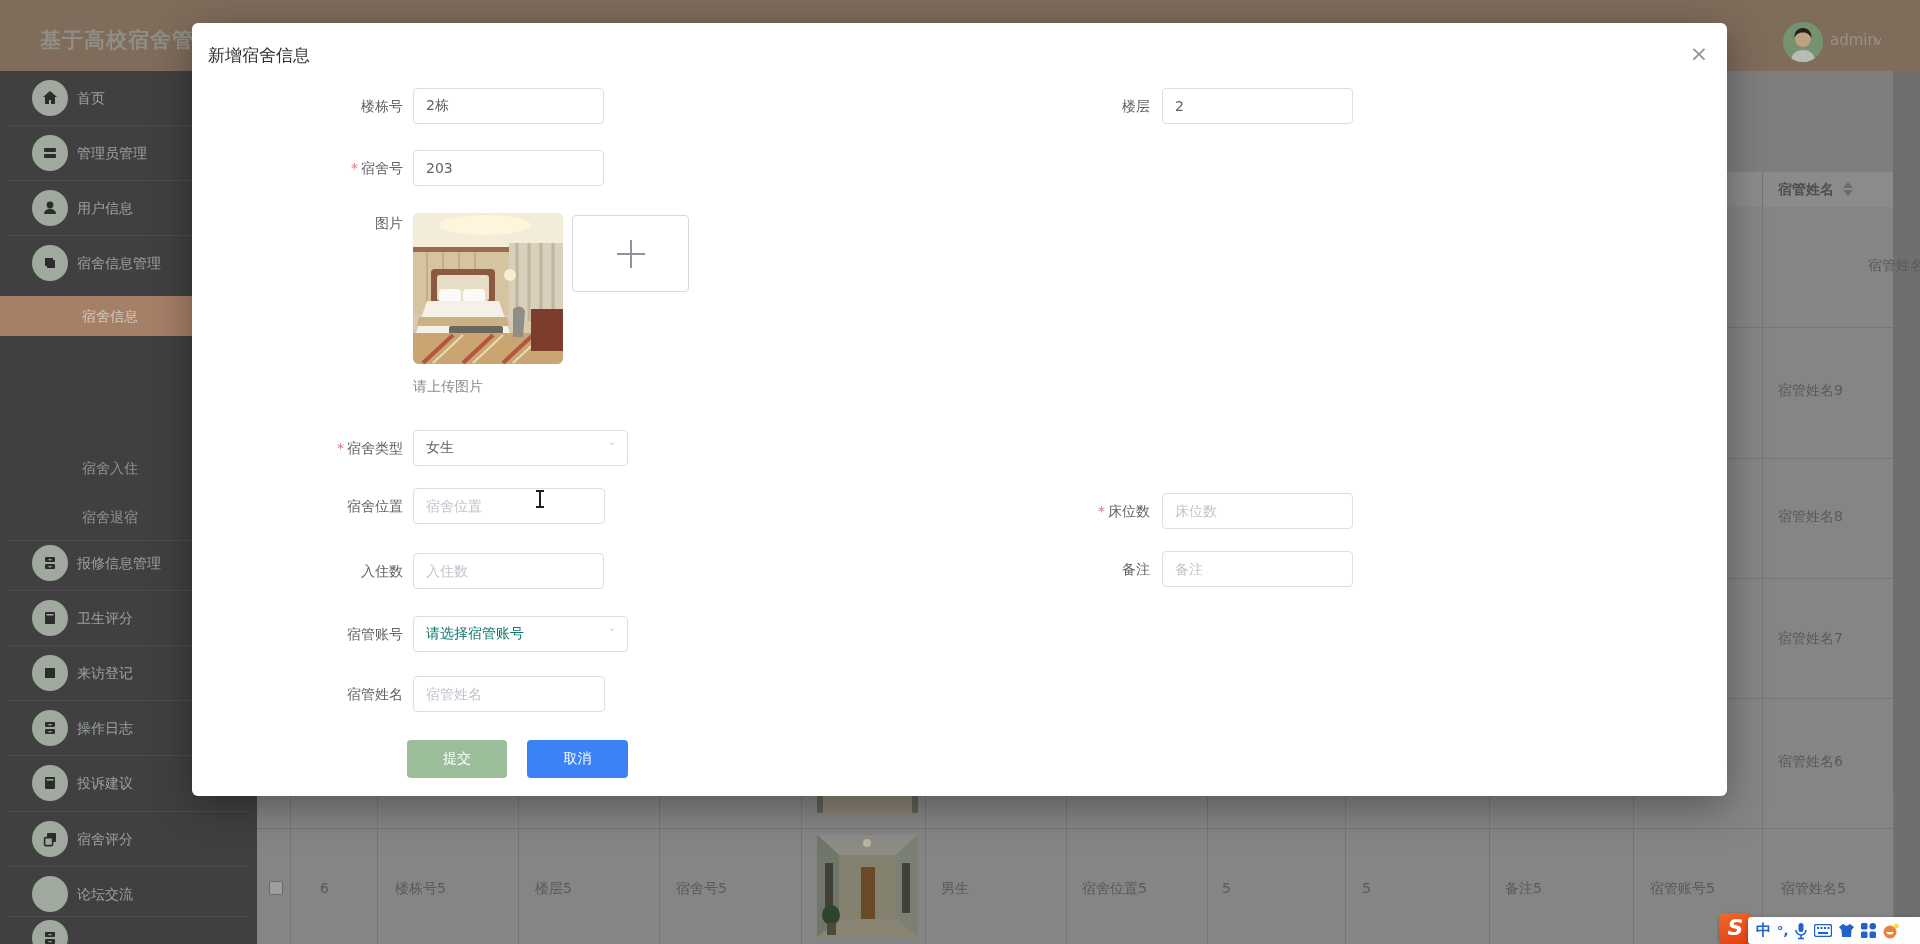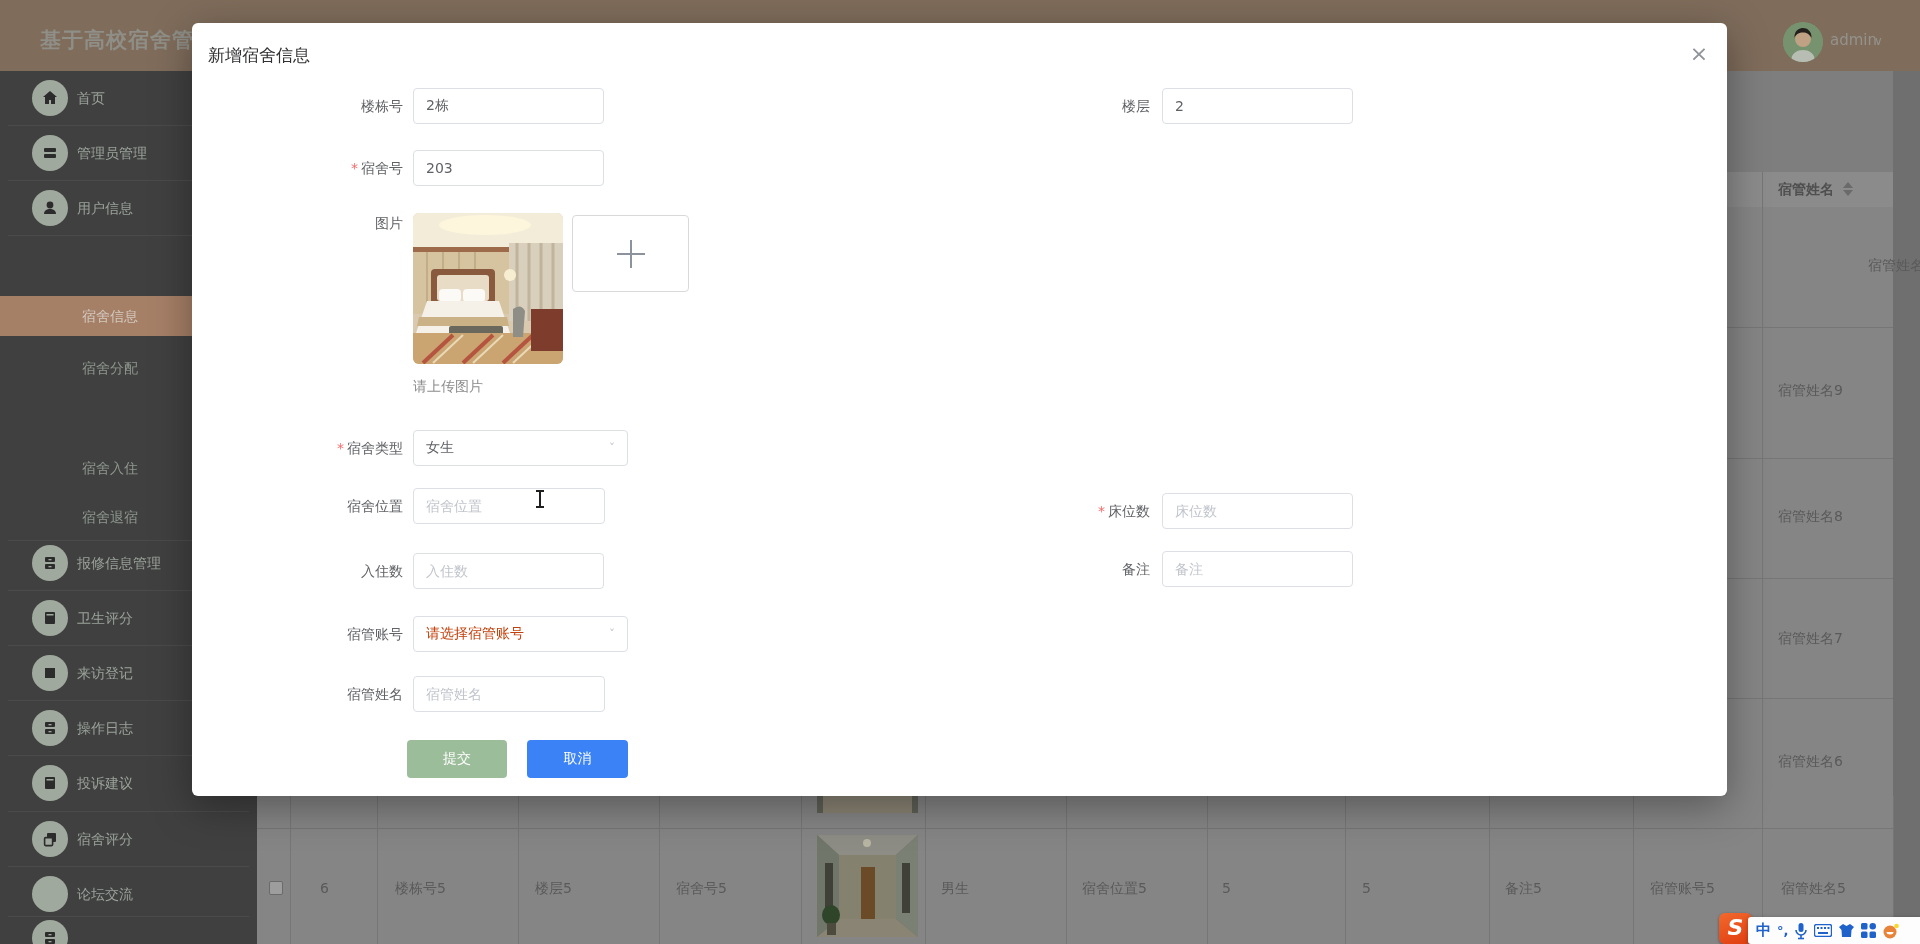--- a/index.html
+++ b/index.html
@@ -31,21 +31,21 @@
   
   #modal{left:192px;top:23px;width:1535px;height:773px;background:#fff;border-radius:6px;box-shadow:0 10px 40px rgba(0,0,0,.35);}
   #modal .m-title{left:16px;top:21px;font-size:17px;color:#303133;}
   #modal .m-close{left:1492px;top:16px;width:30px;height:30px;font-size:22px;color:#909399;text-align:center;line-height:30px;cursor:pointer;}
   .lbl{position:absolute;width:140px;text-align:right;font-size:14px;color:#606266;white-space:nowrap;}
   .star{color:#f56c6c;margin-right:3px;}
   .inp{position:absolute;height:36px;border:1px solid #dcdfe6;border-radius:4px;background:#fff;font-size:14px;color:#606266;padding:0 12px;outline:none;}
   .inp::placeholder{color:#c0c4cc;}
   .sel{position:absolute;height:36px;border:1px solid #dcdfe6;border-radius:4px;background:#fff;display:flex;align-items:center;padding:0 12px;}
   .sel .sel-text{font-size:14px;color:#606266;flex:1;}
-  .sel.ph .sel-text{color:#c2410c;}
+  .sel.ph .sel-text{color:#0f766e;}
   .sel .sel-arrow{color:#c0c4cc;font-size:12px;transform:scaleY(.8);}
   .upload-box{position:absolute;border:1px solid #d9d9d9;border-radius:4px;background:#fff;display:flex;align-items:center;justify-content:center;}
   .plus{position:relative;width:28px;height:28px;}
   .plus:before,.plus:after{content:"";position:absolute;background:#8c939d;}
   .plus:before{left:13px;top:0;width:2px;height:28px;}
   .plus:after{left:0;top:13px;width:28px;height:2px;}
   .tip{position:absolute;font-size:14px;color:#8c8c8c;}
   .btn{position:absolute;height:38px;border:none;border-radius:4px;font-size:14px;color:#fff;cursor:pointer;}
   .btn.submit{background:#9cbd9a;}
   .btn.cancel{background:#3b82f6;}
@@ -97,26 +97,31 @@
       </div>
       <div class="side-item" style="top: 117px;">
         <div class="icircle" style="top: 2px;">
           <svg width="20" height="20" viewBox="0 0 20 20" fill="#2c2c2c">
             <circle cx="10" cy="7" r="3.4"></circle>
             <path d="M4 16c0-3.3 2.7-5 6-5s6 1.7 6 5z"></path>
           </svg>
         </div>
         <span class="side-label" style="top: 10px;">用户信息</span>
       </div>
+      <div class="side-item" style="top: 172px;">
+        <div class="icircle" style="top: 2px;">
+          <svg width="20" height="20" viewBox="0 0 20 20" fill="#2c2c2c">
+            <path d="M5 5h8v2h2v8H7v-2H5z"></path>
+          </svg>
+        </div>
+        <span class="side-label" style="top: 10px;">宿舍信息管理</span>
+      </div>
       <div class="side-item sub" style="top: 225px;">
         <div class="active-band" style="top: 0px; height: 40px;"></div>
         <span class="side-label" style="top: 10px; color: rgb(210, 201, 191);">宿舍信息</span>
-      </div>
-      <div class="side-item sub" style="top: 277px;">
-        <span class="side-label" style="top: 10px;">宿舍分配</span>
       </div>
       <div class="side-item sub" style="top: 377px;">
         <span class="side-label" style="top: 10px;">宿舍入住</span>
       </div>
       <div class="side-item sub" style="top: 426px;">
         <span class="side-label" style="top: 10px;">宿舍退宿</span>
       </div>
       <div class="side-item" style="top: 472px; padding-left: 6px;">
         <div class="icircle" style="top: 2px;">
           <svg width="20" height="20" viewBox="0 0 20 20" fill="#2c2c2c">

